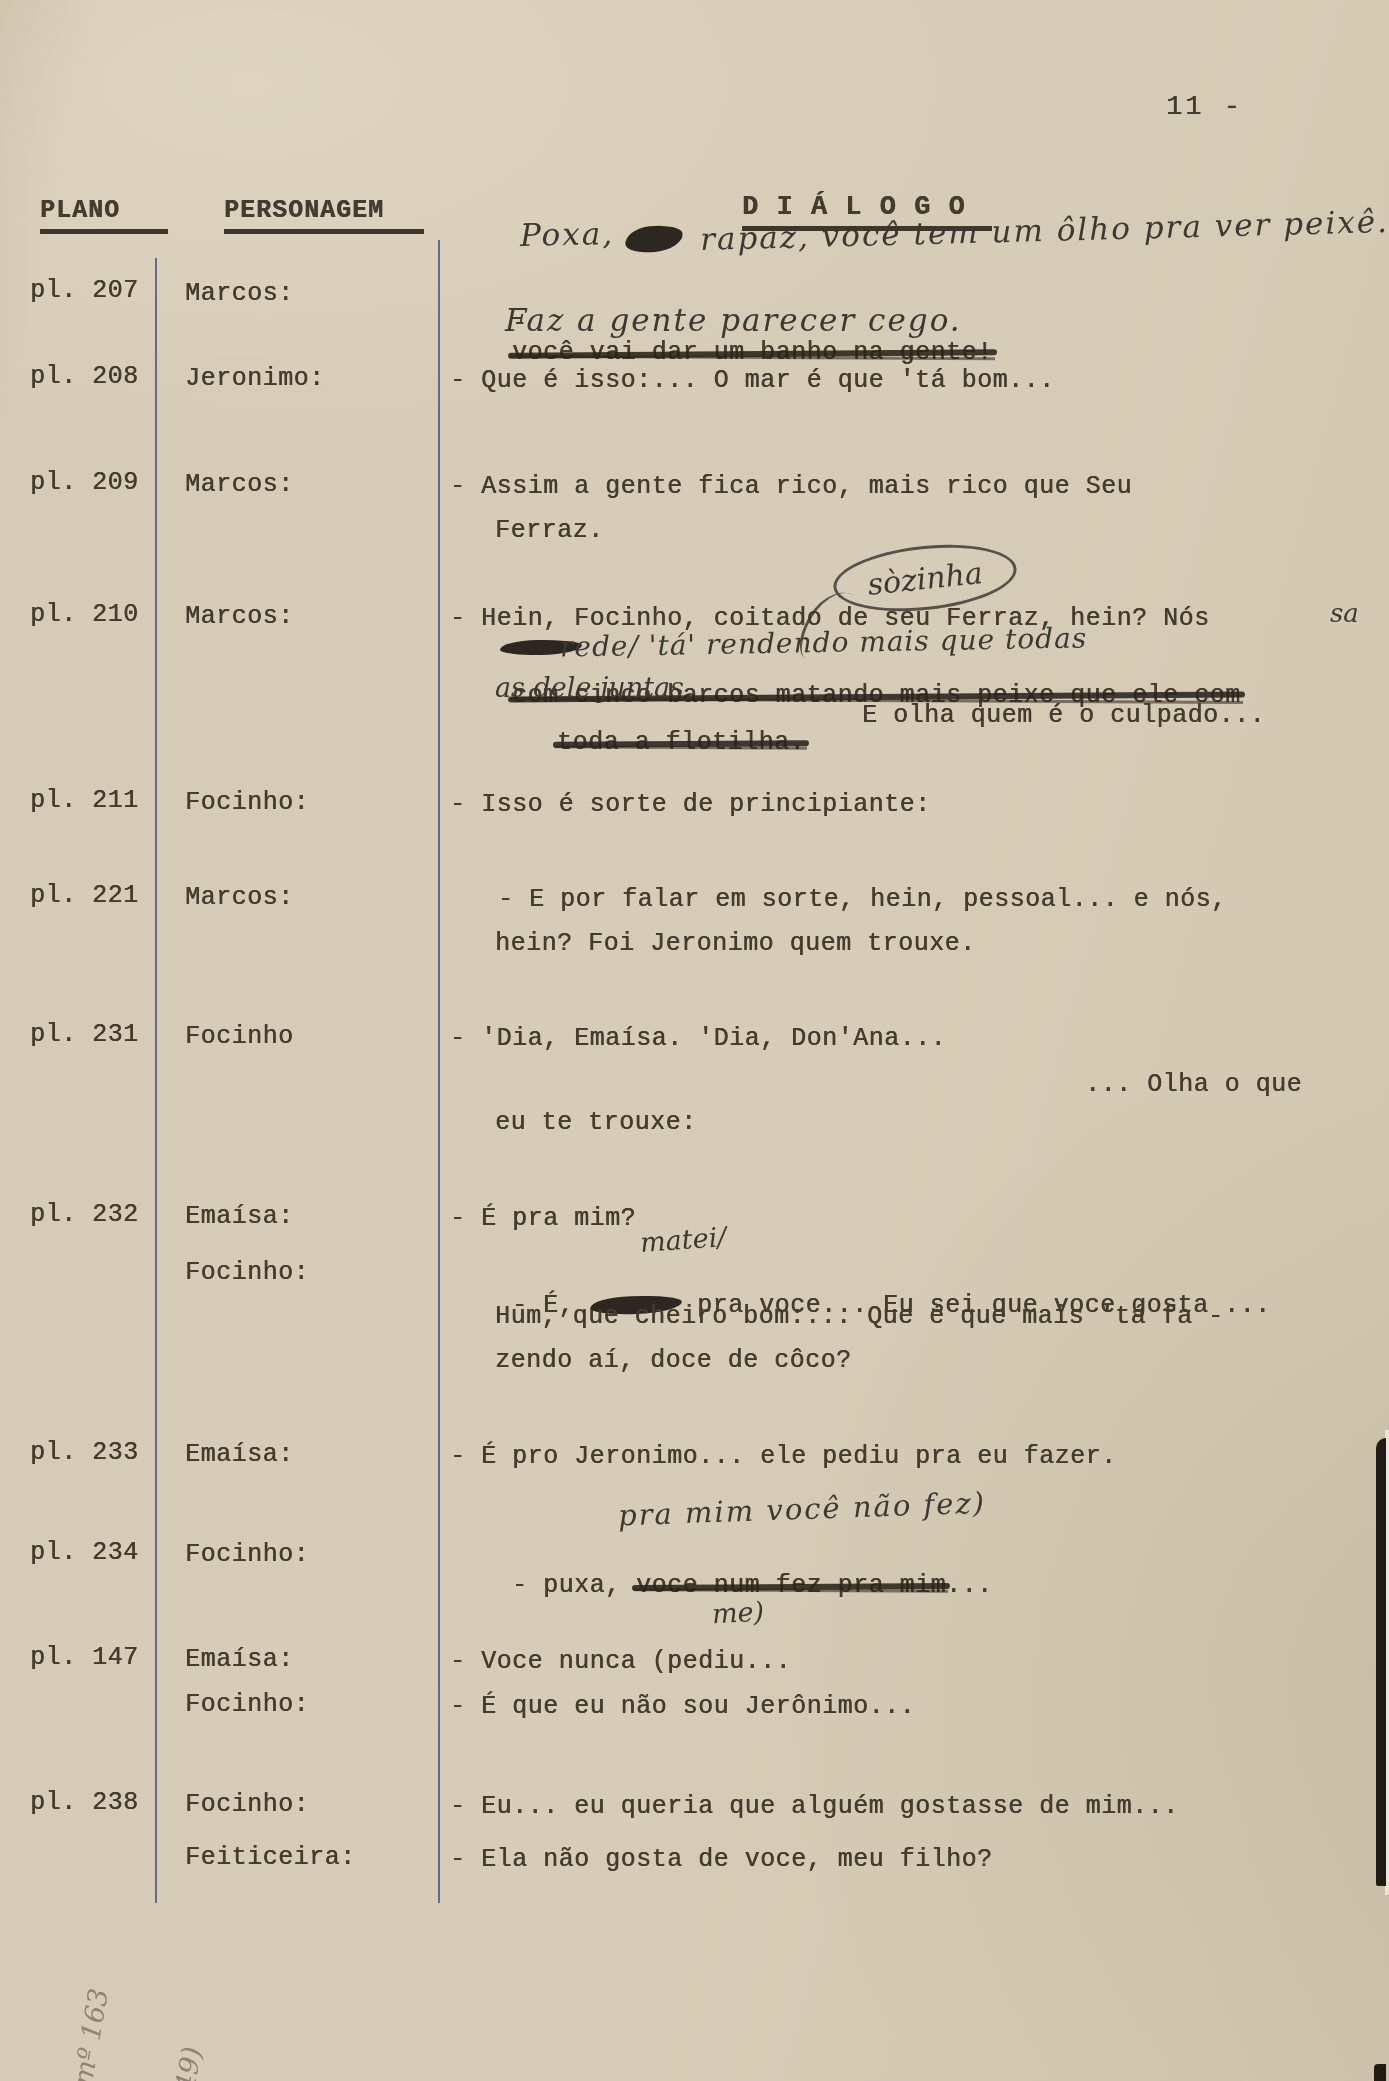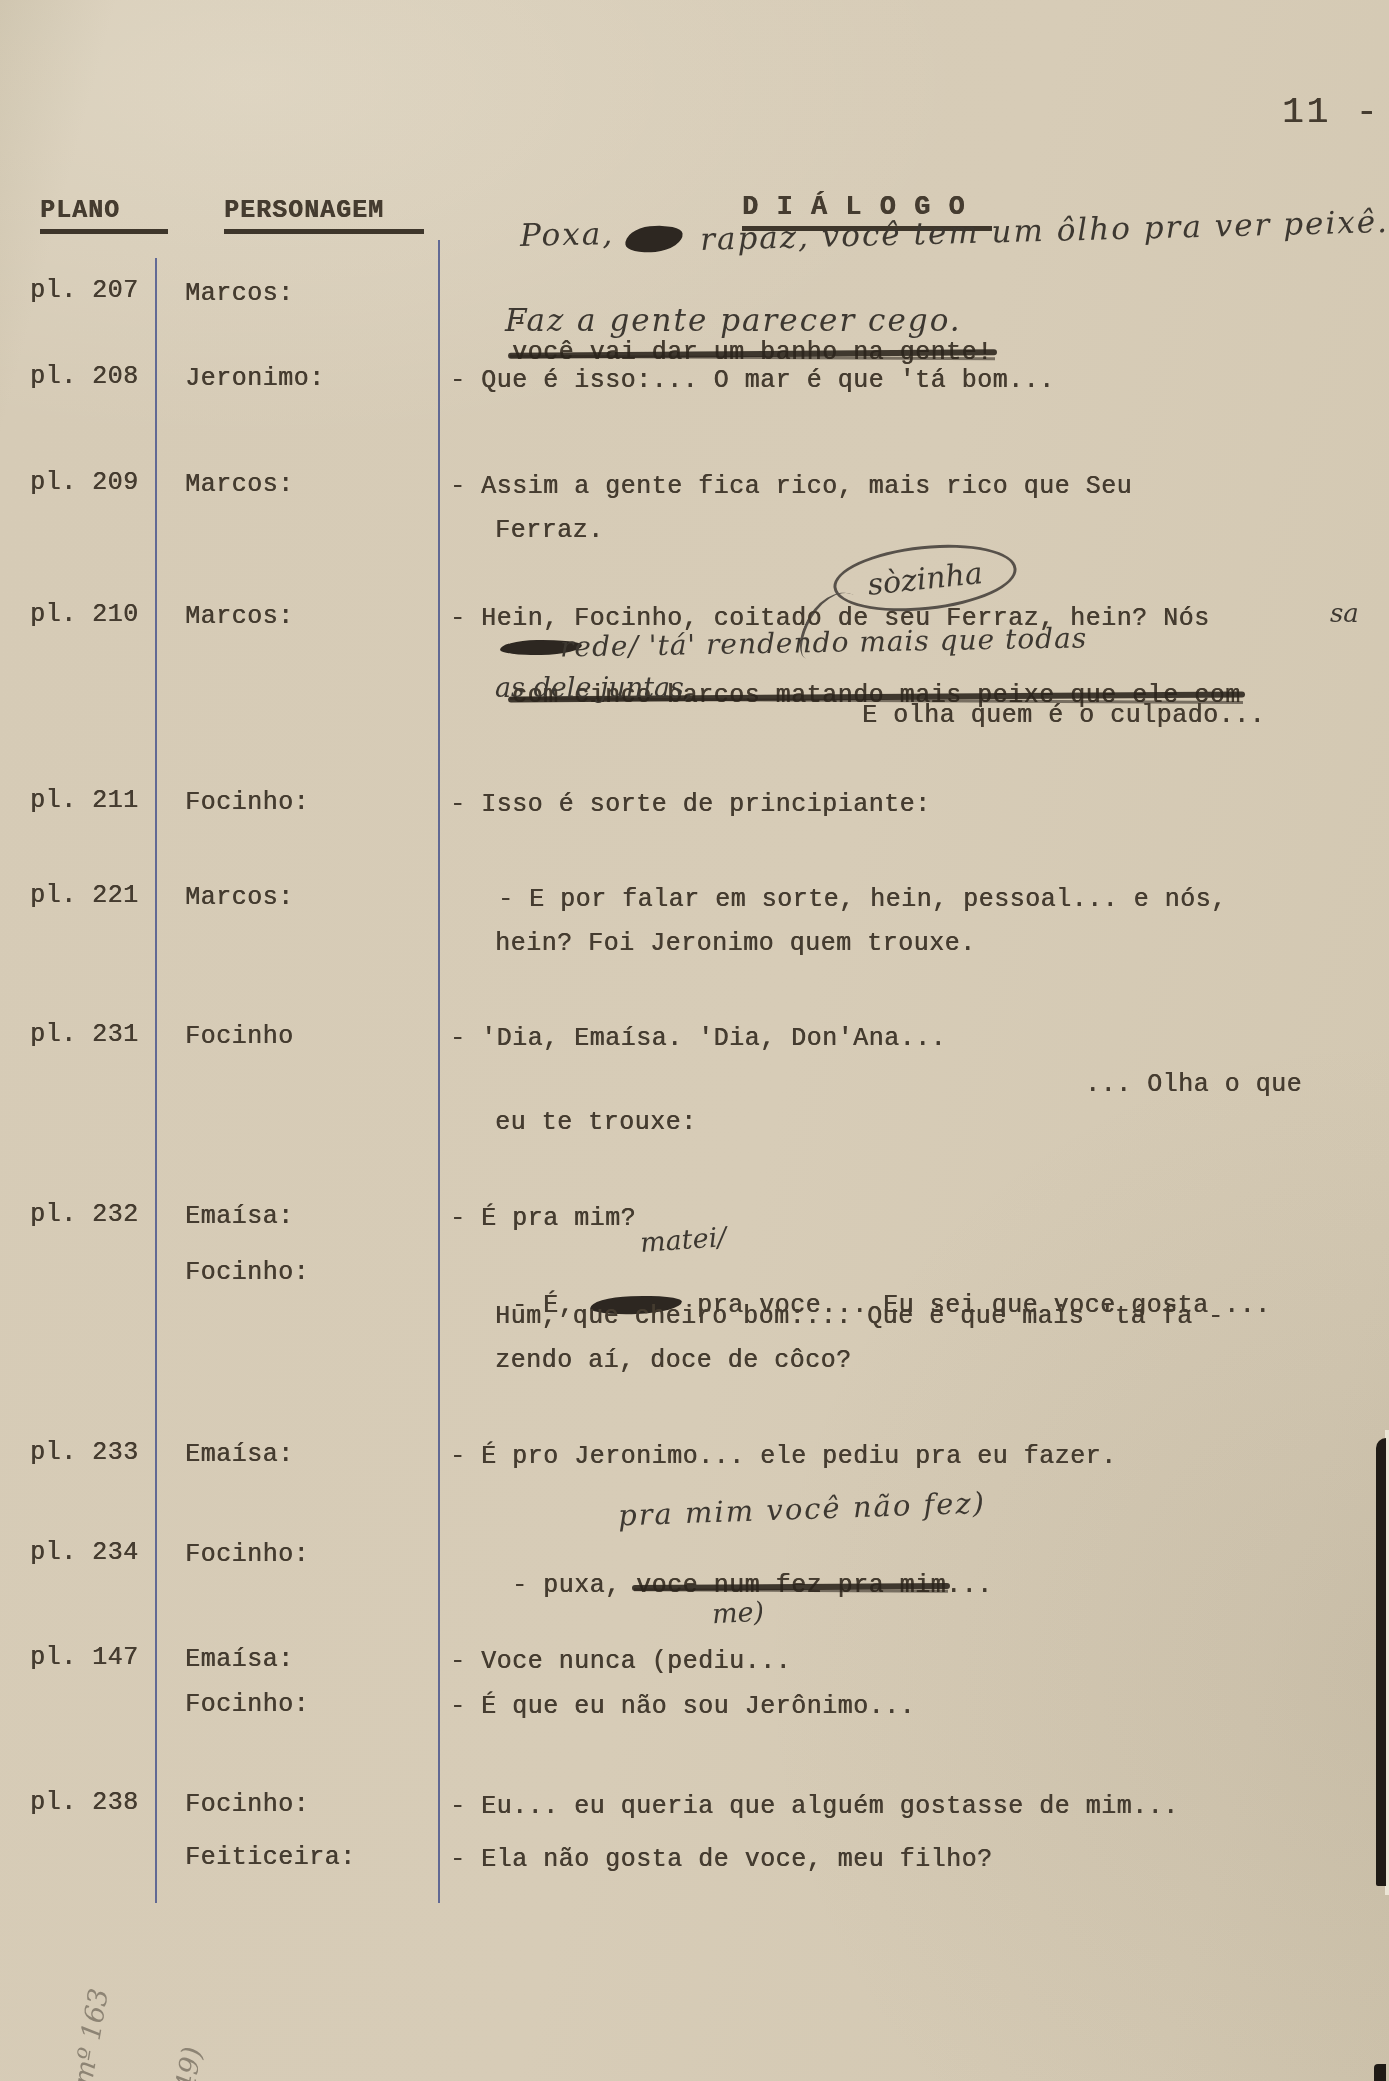--- a/index.html
+++ b/index.html
@@ -30,21 +30,21 @@
       display:flex;align-items:center;justify-content:center;}
   .tail{position:absolute;width:46px;height:78px;border:none;border-left:3px solid #57514a;
       border-radius:100% 0 0 45%/90% 0 0 60%;transform:rotate(24deg);}
   .bar{position:absolute;background:#1f1b16;}
 </style>
 </head>
 <body>
 
 <div id="page">
 
-  <div class="typed" style="left:1282px;top:92px;font-size:36px;letter-spacing:3px;">11 -</div>
+  <div class="typed" style="left:1166px;top:92px;font-size:27px;letter-spacing:3px;">11 -</div>
 
   <div class="typed hdr uline" style="left:40px;top:196px;width:128px;">PLANO</div>
   <div class="typed hdr uline" style="left:224px;top:196px;width:200px;">PERSONAGEM</div>
   <div class="typed hdr uline" style="left:742px;top:192px;font-size:27px;width:250px;">D I Á L O G O</div>
 
   <div class="vline" style="left:155px;top:258px;height:1645px;"></div>
   <div class="vline" style="left:438px;top:240px;height:1663px;"></div>
 
   <div class="hw" style="left:520px;top:216px;font-size:31px;letter-spacing:2px;transform:rotate(-1.2deg);">Poxa,</div>
   <span class="blot" style="position:absolute;left:625px;top:226px;width:58px;height:26px;transform:rotate(-6deg);"></span>
@@ -76,20 +76,23 @@
   <div class="typed" style="left:185px;top:602px;">Marcos:</div>
   <div class="typed" style="left:450px;top:604px;">- Hein, Focinho, coitado de seu Ferraz, hein? Nós</div>
   <div class="hw" style="left:1330px;top:598px;font-size:26px;">sa</div>
 
   <span class="blot" style="position:absolute;left:500px;top:640px;width:82px;height:15px;transform:rotate(-1deg);"></span>
   <div class="hw" style="left:560px;top:626px;font-size:28px;letter-spacing:1px;transform:rotate(-1deg);">rede/ 'tá' rendendo mais que todas</div>
   <div class="typed" style="left:450px;top:652px;">
     <span class="struck">com cinco barcos matando mais peixe que ele com</span>
   </div>
   <div class="hw" style="left:495px;top:672px;font-size:27px;">as dele juntas,</div>
+  <div class="typed" style="left:495px;top:699px;">
+    <span class="struck">toda a flotilha.</span>
+  </div>
   <div class="typed" style="left:862px;top:701px;">E olha quem é o culpado...</div>
 
   <div class="typed" style="left:30px;top:786px;">pl. 211</div>
   <div class="typed" style="left:185px;top:788px;">Focinho:</div>
   <div class="typed" style="left:450px;top:790px;">- Isso é sorte de principiante:</div>
 
   <div class="typed" style="left:30px;top:881px;">pl. 221</div>
   <div class="typed" style="left:185px;top:883px;">Marcos:</div>
   <div class="typed" style="left:450px;top:885px;margin-left:48px;">- E por falar em sorte, hein, pessoal... e nós,</div>
   <div class="typed" style="left:495px;top:929px;">hein? Foi Jeronimo quem trouxe.</div>

